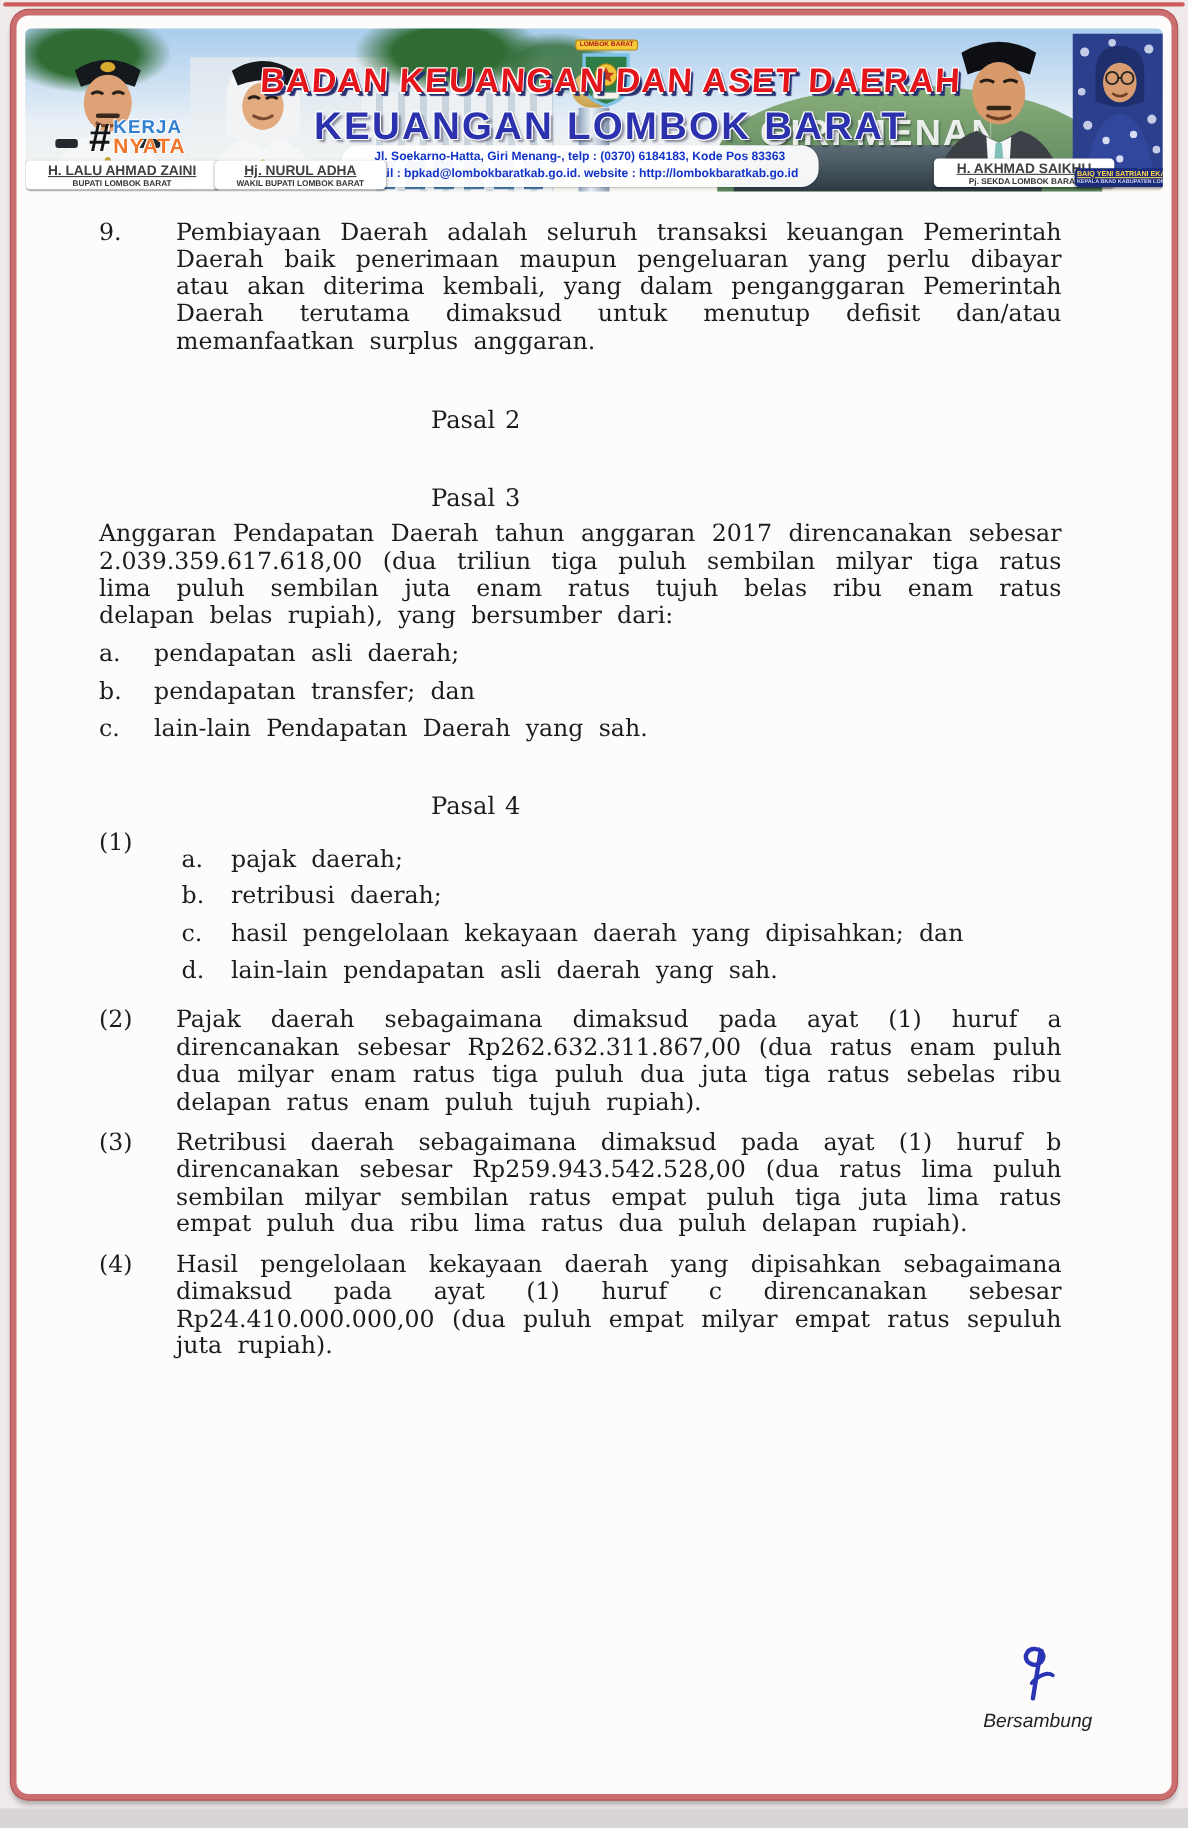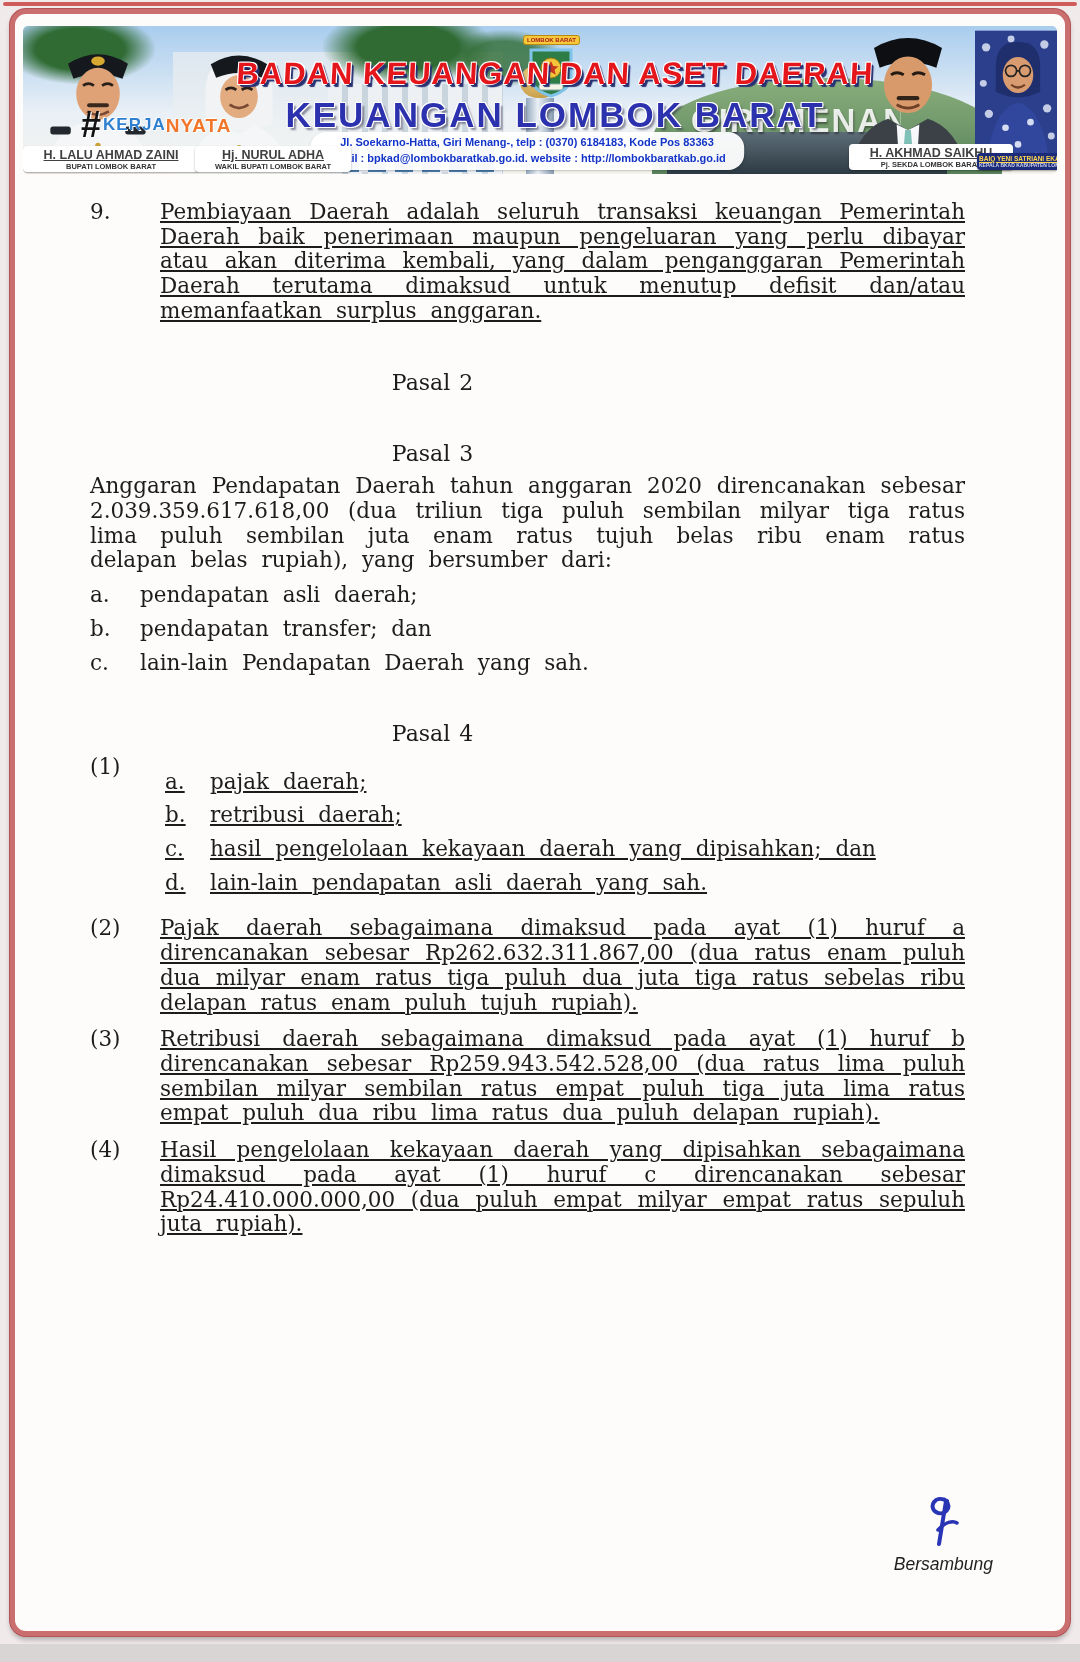--- a/index.html
+++ b/index.html
@@ -67,21 +67,21 @@
   .addr{
     position:absolute;left:50%;top:106px;transform:translateX(-53%);
     background:rgba(255,255,255,.95);border-radius:16px;padding:3px 18px;text-align:center;
     font-family:"Liberation Sans",sans-serif;font-weight:bold;font-size:11px;line-height:1.45;
     color:#1334c8;white-space:nowrap;box-shadow:0 1px 2px rgba(0,0,0,.2);
   }
 
   .hashtag{position:absolute;left:58px;top:78px;display:flex;align-items:center;}
   .hashtag .hash{font-family:"Liberation Sans",sans-serif;font-weight:900;font-size:36px;color:#141414;
     text-shadow:1px 1px 0 #fff;margin-right:2px;}
-  .hashtag .words{display:flex;flex-direction:row;line-height:1;}
+  .hashtag .words{display:flex;flex-direction:column;line-height:1;}
   .hashtag .kerja{font-family:"Liberation Sans",sans-serif;font-weight:900;font-size:17px;color:#2f7fd0;
     text-shadow:1px 1px 0 #fff,-1px -1px 0 #fff;letter-spacing:1px;}
   .hashtag .nyata{font-family:"Liberation Sans",sans-serif;font-weight:900;font-size:19px;color:#f2762a;
     text-shadow:1px 1px 0 #fff,-1px -1px 0 #fff;letter-spacing:1px;}
 
   .photo{position:absolute;bottom:0;}
   .photo.p-bupati{left:0px;}
   .photo.p-wakil{left:142px;}
   .photo.p-sekda{left:800px;}
   .photo.p-ibu{left:952px;}
@@ -100,21 +100,21 @@
   
   .content{
     margin:26px 100px 0 75px;
     font-size:21.5px;line-height:1.15;color:#1c1c1c;
     word-spacing:7px;
   }
   .heading{text-align:center;transform:translateX(-95px);margin:46px 0 8px 0;font-size:22px;word-spacing:2px;}
   .para{text-align:justify;margin:0 0 10px 0;}
   .row{display:flex;margin:0 0 12px 0;}
   .row .lbl{flex:0 0 70px;}
-  .row .bod{flex:1;text-align:justify;text-decoration:underline;}
+  .row .bod{flex:1;text-align:justify;}
   .list .row2{display:flex;margin:0 0 9px 0;}
   .list .lbl2{flex:0 0 50px;}
   .list .bod2{flex:1;text-align:justify;}
   .sub{display:flex;margin:9px 0 9px 5px;}
   .sub .lbl3{flex:0 0 45px;}
   .sub .bod3{flex:1;text-align:justify;}
   .gap-sm{height:6px;}
 
   .cont-mark{position:absolute;right:72px;bottom:56px;text-align:right;z-index:3;}
   .cont-mark svg{display:block;margin:0 auto 2px auto;}
@@ -261,21 +261,21 @@
   <div class="content">
 
     <div class="row">
       <div class="lbl">9.</div>
       <div class="bod">Pembiayaan Daerah adalah seluruh transaksi keuangan Pemerintah Daerah baik penerimaan maupun pengeluaran yang perlu dibayar atau akan diterima kembali, yang dalam penganggaran Pemerintah Daerah terutama dimaksud untuk menutup defisit dan/atau memanfaatkan surplus anggaran.</div>
     </div>
 
     <div class="heading">Pasal 2</div>
 
     <div class="heading">Pasal 3</div>
-    <div class="para">Anggaran Pendapatan Daerah tahun anggaran 2020 direncanakan sebesar 2.039.359.617.618,00 (dua triliun tiga puluh sembilan milyar tiga ratus lima puluh sembilan juta enam ratus tujuh belas ribu enam ratus delapan belas rupiah), yang bersumber dari:</div>
+    <div class="para">Anggaran Pendapatan Daerah tahun anggaran 2017 direncanakan sebesar 2.039.359.617.618,00 (dua triliun tiga puluh sembilan milyar tiga ratus lima puluh sembilan juta enam ratus tujuh belas ribu enam ratus delapan belas rupiah), yang bersumber dari:</div>
 
     <div class="list">
       <div class="row2">
         <div class="lbl2">a.</div>
         <div class="bod2">pendapatan asli daerah;</div>
       </div>
       <div class="row2">
         <div class="lbl2">b.</div>
         <div class="bod2">pendapatan transfer; dan</div>
       </div>

